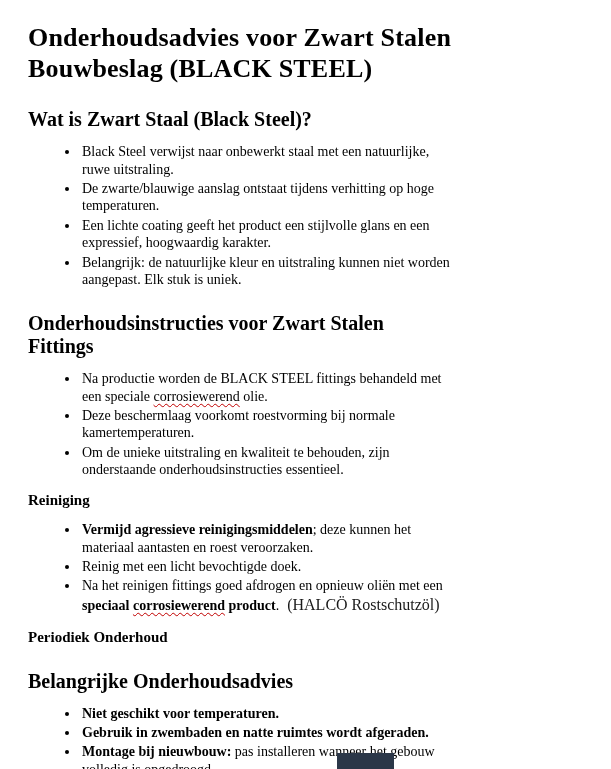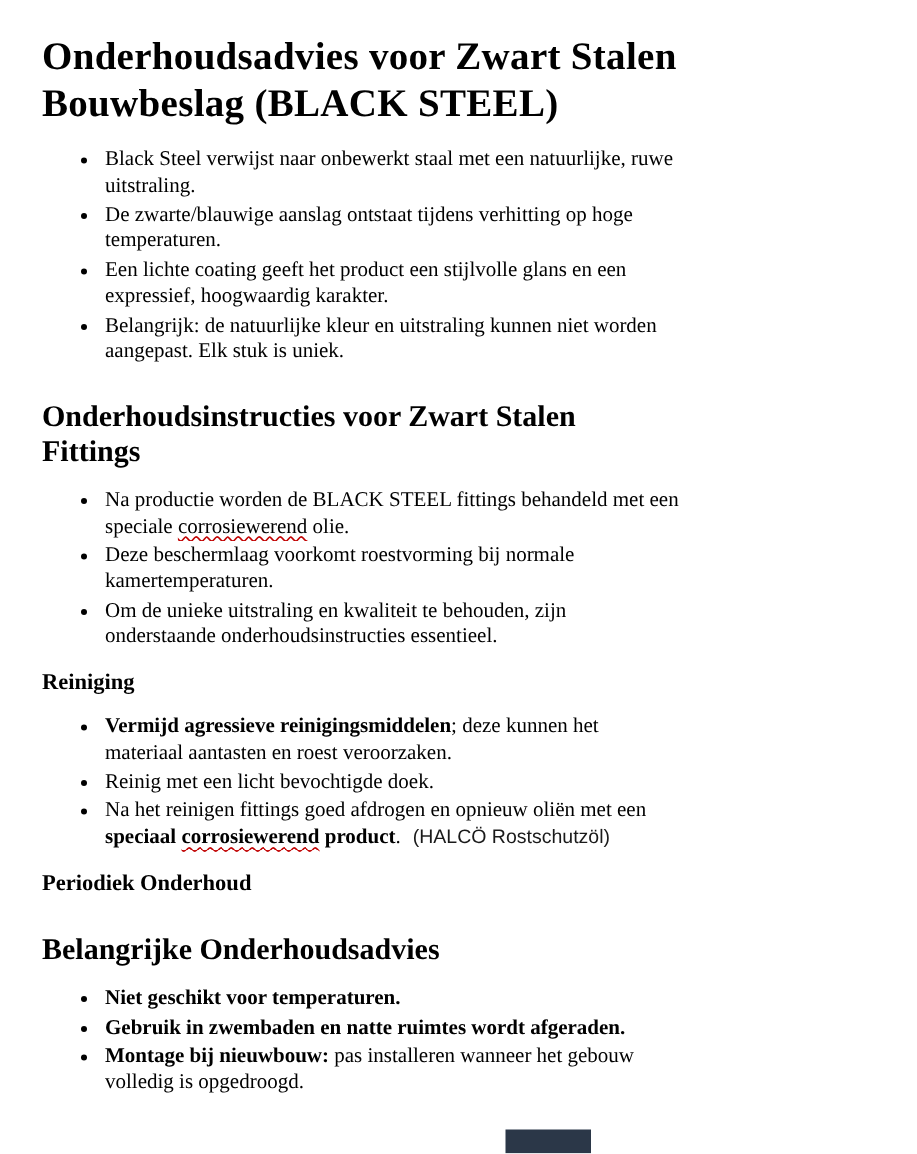--- a/index.html
+++ b/index.html
@@ -39,54 +39,55 @@
     font-weight: bold;
     margin: 12px 0 8px 0;
   }
   ul.doc-list {
     margin: 12px 0 14px 0;
     padding-left: 40px;
     font-size: 14px;
     line-height: 1.24;
   }
   ul.doc-list li {
-    margin: 0 0 2px 0;
+    margin: 0 0 2px 12px;
     padding-left: 2px;
   }
   .bold { font-weight: bold; }
   .wavy {
     text-decoration-line: underline;
     text-decoration-style: wavy;
     text-decoration-color: var(--squiggle);
     text-decoration-thickness: 1px;
     text-underline-offset: 2px;
     text-decoration-skip-ink: none;
   }
   .note {
-    font-family: Liberation Sans, sans-serif;
-    font-size: 13px;
+    font-family: Liberation Serif, serif;
+    font-size: 16px;
     margin-left: 8px;
     color: #1a1a1a;
   }
   .artifact {
     position: absolute;
     left: 337px;
     top: 753px;
     width: 57px;
     height: 16px;
     background: var(--artifact);
   }
 </style>
 </head>
 <body>
 
 <div class="page">
 
   <h1 class="doc-title">Onderhoudsadvies voor Zwart Stalen Bouwbeslag (BLACK STEEL)</h1>
 
+  <h2 class="sec-heading">Wat is Zwart Staal (Black Steel)?</h2>
   <ul class="doc-list">
     <li><span>Black Steel verwijst naar onbewerkt staal met een natuurlijke, ruwe uitstraling.</span></li>
     <li><span>De zwarte/blauwige aanslag ontstaat tijdens verhitting op hoge temperaturen.</span></li>
     <li><span>Een lichte coating geeft het product een stijlvolle glans en een expressief, hoogwaardig karakter.</span></li>
     <li><span>Belangrijk: de natuurlijke kleur en uitstraling kunnen niet worden aangepast. Elk stuk is uniek.</span></li>
   </ul>
 
   <h2 class="sec-heading">Onderhoudsinstructies voor Zwart Stalen Fittings</h2>
   <ul class="doc-list">
     <li>

